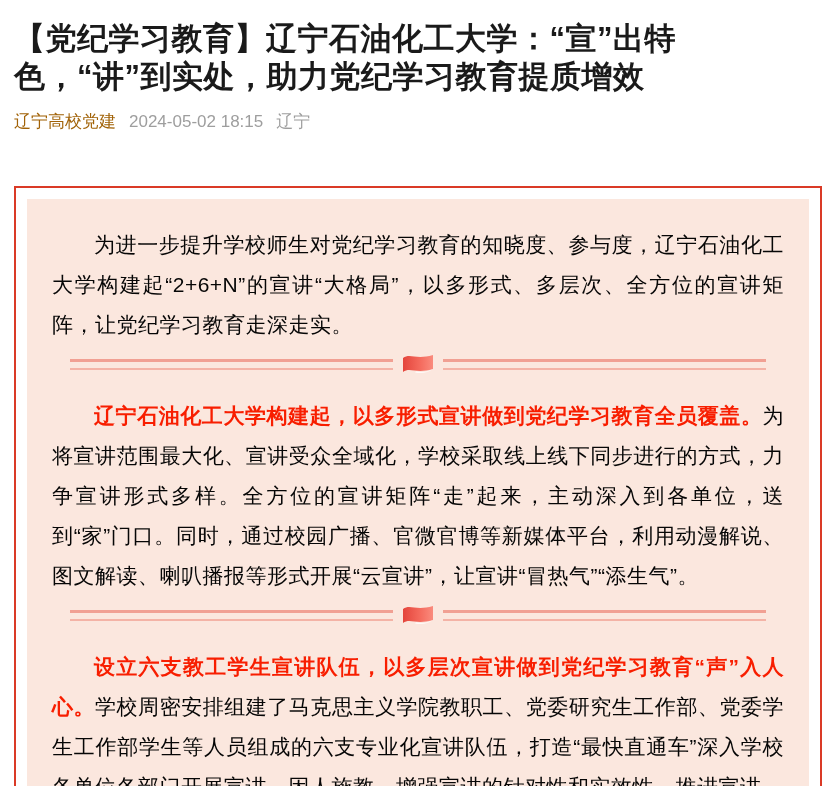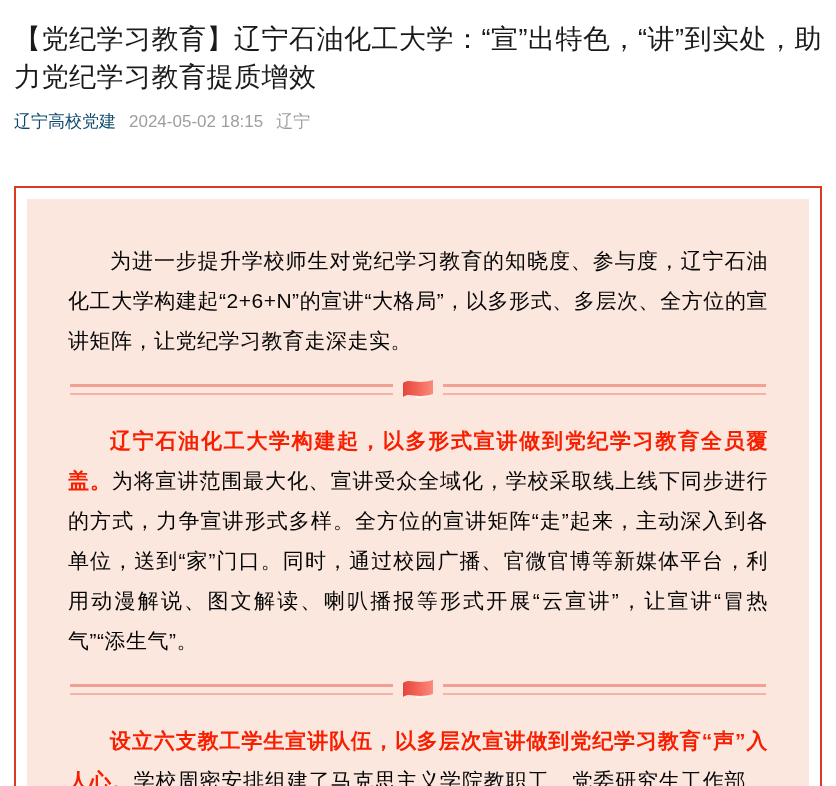--- a/index.html
+++ b/index.html
@@ -12,54 +12,54 @@
     width: 836px;
     height: 786px;
     overflow: hidden;
     position: relative;
   }
   .page {
     padding: 0 14px;
   }
   h1.title {
     margin: 20px 0 14px 0;
-    font-size: 27px;
+    font-size: 31px;
     line-height: 38px;
-    font-weight: 400;
+    font-weight: 700;
     color: #1a1a1a;
     letter-spacing: 0.5px;
   }
   .meta {
     display: flex;
     align-items: baseline;
     column-gap: 13px;
     font-size: 17px;
     line-height: 24px;
     margin-bottom: 52px;
   }
   .meta .account {
-    color: #0c4a6e;
+    color: #a16207;
     text-decoration: none;
     cursor: pointer;
   }
   .meta .gray {
     color: #9e9e9e;
   }
   .content-box {
     border: 2px solid #da3a26;
     background: #ffffff;
     padding: 11px;
     margin-bottom: 0;
   }
   .panel {
     background: #fbe7de;
     padding: 26px 25px 40px 25px;
   }
   .panel p {
-    margin: 16px;
+    margin: 0;
     font-size: 21px;
     line-height: 40px;
     color: #060606;
     text-align: justify;
     text-indent: 2em;
     letter-spacing: 0.5px;
   }
   .panel p .lead {
     color: #f81e00;
     font-weight: 700;

